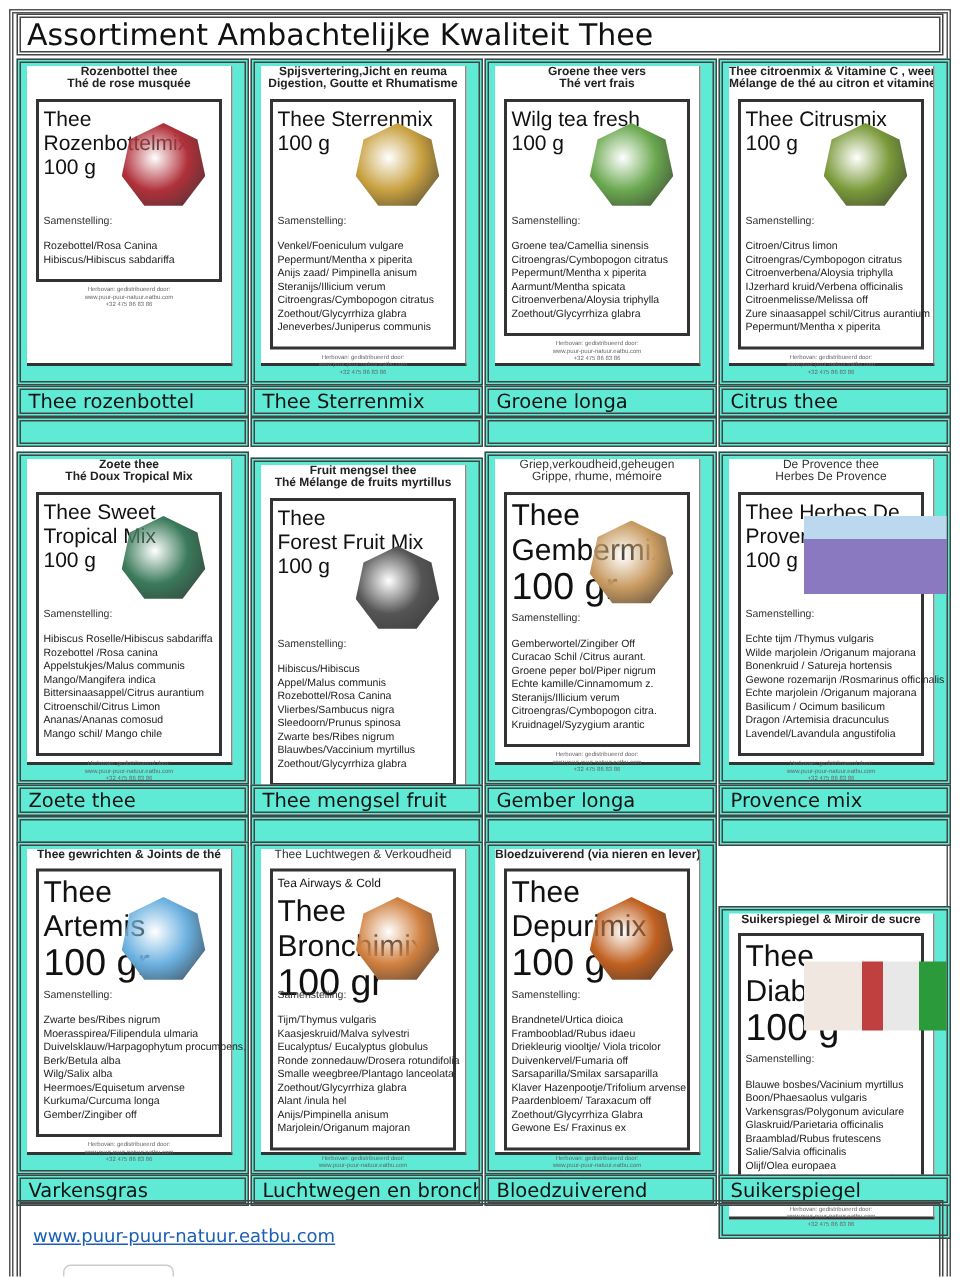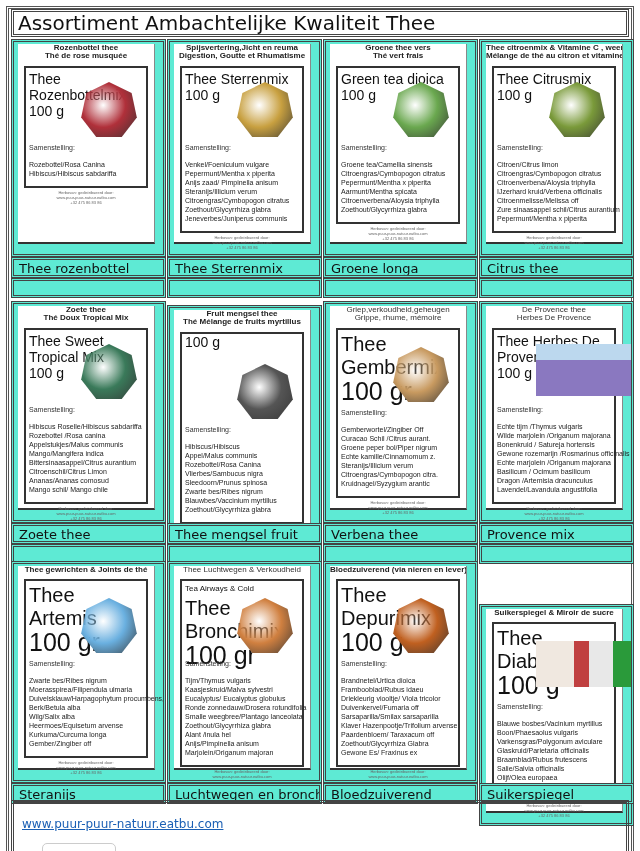--- a/index.html
+++ b/index.html
@@ -83,21 +83,21 @@
         </div>
       </div>
       <div class="cell label" style="left:156px;top:218px;width:155px;height:21px;">Thee Sterrenmix</div>
       <div class="cell" style="left:156px;top:239px;width:155px;height:20px;"></div>
       <div class="cell" style="left:312px;top:0px;width:155px;height:218px;">
         <div class="card">
           <div class="hdr">Groene thee vers</div>
         <div class="hdr">Thé vert frais</div>
           <div class="inner" style="top:22px;height:154px;">
 
-            <div class="pname" style="white-space:pre-line">Green tea dioica</div>
+            <div class="pname" style="white-space:pre-line">Wilg tea fresh</div>
             <div class="weight">100 g</div>
             <div class="img" style="right:8px;top:14px;background:radial-gradient(circle at 40% 40%,#fff3 0,#6aa84f 45%,#333 100%);"></div>
             <div class="samen" style="top:76px">Samenstelling:</div>
             <div class="ingr" style="top:92px">Groene tea/Camellia sinensis</div>
           <div class="ingr" style="top:101px">Citroengras/Cymbopogon citratus</div>
           <div class="ingr" style="top:110px">Pepermunt/Mentha x piperita</div>
           <div class="ingr" style="top:119px">Aarmunt/Mentha spicata</div>
           <div class="ingr" style="top:128px">Citroenverbena/Aloysia triphylla</div>
           <div class="ingr" style="top:137px">Zoethout/Glycyrrhiza glabra</div>
           </div>
@@ -164,20 +164,22 @@
         </div>
       </div>
       <div class="cell label" style="left:0px;top:484px;width:155px;height:21px;">Zoete thee</div>
       <div class="cell" style="left:0px;top:505px;width:155px;height:20px;"></div>
       <div class="cell" style="left:156px;top:266px;width:155px;height:259px;">
         <div class="card">
           <div class="hdr">Fruit mengsel thee</div>
         <div class="hdr">Thé Mélange de fruits myrtillus</div>
           <div class="inner" style="top:22px;height:188px;">
 
+            <div class="pname" style="white-space:pre-line">Thee
+Forest Fruit Mix</div>
             <div class="weight">100 g</div>
             <div class="img" style="right:8px;top:30px;background:radial-gradient(circle at 40% 40%,#fff3 0,#555555 45%,#333 100%);"></div>
             <div class="samen" style="top:92px">Samenstelling:</div>
             <div class="ingr" style="top:108px">Hibiscus/Hibiscus</div>
           <div class="ingr" style="top:117px">Appel/Malus communis</div>
           <div class="ingr" style="top:126px">Rozebottel/Rosa Canina</div>
           <div class="ingr" style="top:135px">Vlierbes/Sambucus nigra</div>
           <div class="ingr" style="top:144px">Sleedoorn/Prunus spinosa</div>
           <div class="ingr" style="top:153px">Zwarte bes/Ribes nigrum</div>
           <div class="ingr" style="top:162px">Blauwbes/Vaccinium myrtillus</div>
@@ -209,21 +211,21 @@
           <div class="ingr" style="top:140px">Citroengras/Cymbopogon citra.</div>
           <div class="ingr" style="top:149px">Kruidnagel/Syzygium arantic</div>
           </div>
           <div class="foot" style="top:194px">
             <div>Herbovan: gedistribueerd door:</div>
             <div>www.puur-puur-natuur.eatbu.com</div>
             <div>+32 475 86 83 86</div>
           </div>
         </div>
       </div>
-      <div class="cell label" style="left:312px;top:484px;width:155px;height:21px;">Verbena thee</div>
+      <div class="cell label" style="left:312px;top:484px;width:155px;height:21px;">Gember longa</div>
       <div class="cell" style="left:312px;top:505px;width:155px;height:20px;"></div>
       <div class="cell" style="left:468px;top:262px;width:155px;height:222px;">
         <div class="card">
           <div class="hdr light">De Provence thee</div>
         <div class="hdr light">Herbes De Provence</div>
           <div class="inner" style="top:22px;height:172px;">
 
             <div class="pname" style="white-space:pre-line">Thee Herbes De Provence</div>
             <div class="weight">100 g</div>
             <div class="img rect" style="left:42px;top:14px;width:100px;height:52px;background:linear-gradient(#bcd8ee 0 30%,#8a78c0 30% 100%);"></div>
@@ -264,21 +266,21 @@
           <div class="ingr" style="top:149px">Kurkuma/Curcuma longa</div>
           <div class="ingr" style="top:158px">Gember/Zingiber off</div>
           </div>
           <div class="foot" style="top:194px">
             <div>Herbovan: gedistribueerd door:</div>
             <div>www.puur-puur-natuur.eatbu.com</div>
             <div>+32 475 86 83 86</div>
           </div>
         </div>
       </div>
-      <div class="cell label" style="left:0px;top:744px;width:155px;height:21px;">Steranijs</div>
+      <div class="cell label" style="left:0px;top:744px;width:155px;height:21px;">Varkensgras</div>
 
       <div class="cell" style="left:156px;top:522px;width:155px;height:222px;">
         <div class="card">
           <div class="hdr light">Thee Luchtwegen &amp; Verkoudheid</div>
           <div class="inner" style="top:13px;height:184px;">
             <div class="pname small">Tea Airways &amp; Cold</div>
             <div class="pname big" style="white-space:pre-line">Thee Bronchimix</div>
             <div class="weight big">100 gr</div>
             <div class="img" style="right:8px;top:17px;background:radial-gradient(circle at 40% 40%,#fff3 0,#d08040 45%,#333 100%);"></div>
             <div class="samen" style="top:79px">Samenstelling:</div>

